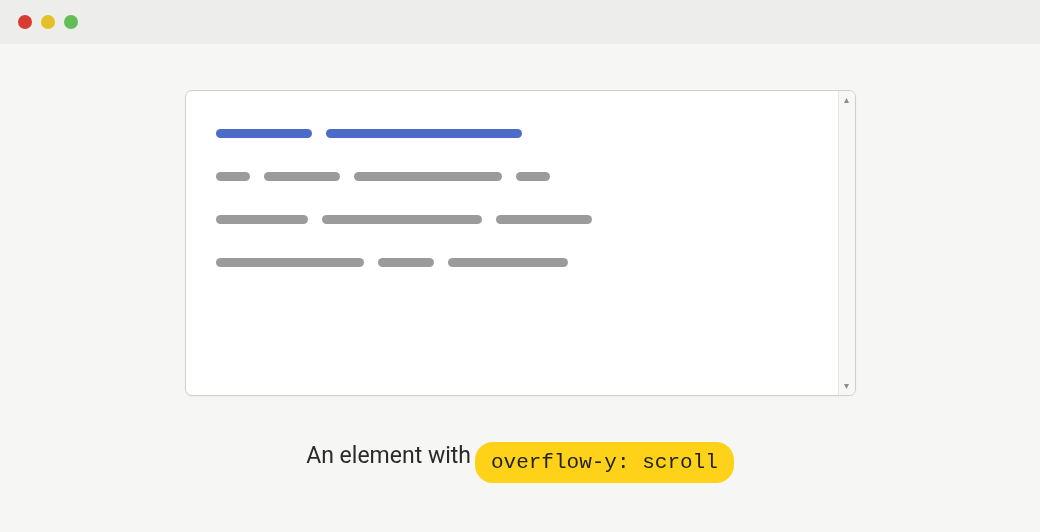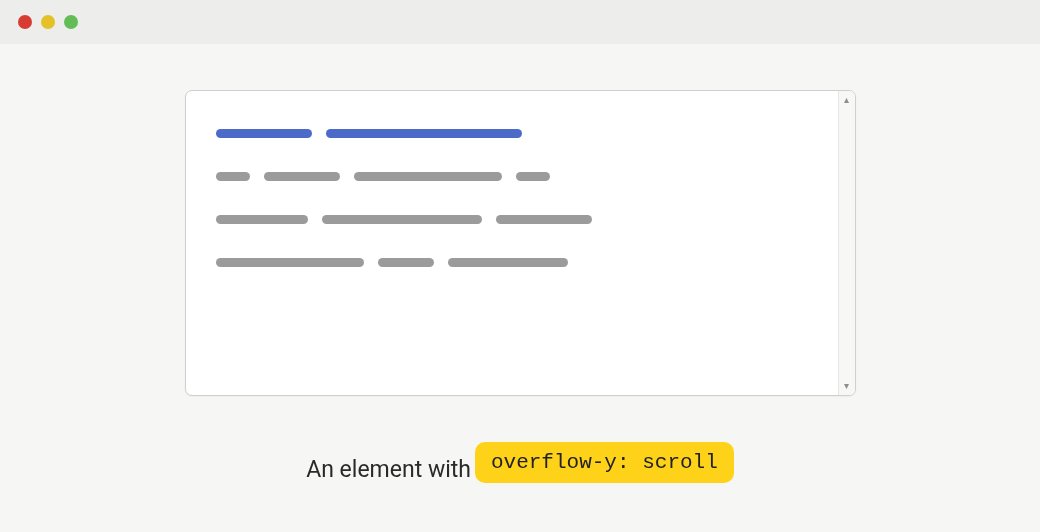--- a/index.html
+++ b/index.html
@@ -75,30 +75,30 @@
   .scroll-arrow {
     font-size: 10px;
     line-height: 1;
     color: #8e8e8d;
     user-select: none;
   }
 
   .caption {
     margin-top: 46px;
     display: flex;
-    align-items: flex-end;
+    align-items: flex-start;
     gap: 4px;
     font-size: 23px;
     color: #2a2a2a;
   }
   .code-chip {
     background: #ffd21a;
     color: #222;
     padding: 9px 16px;
-    border-radius: 10px;
+    border-radius: 18px;
     font-family: "SFMono-Regular", Consolas, "Liberation Mono", Menlo, monospace;
     font-size: 21px;
   }
 </style>
 </head>
 <body>
 
 <div class="titlebar">
   <div class="traffic-light tl-red"></div>
   <div class="traffic-light tl-yellow"></div>

